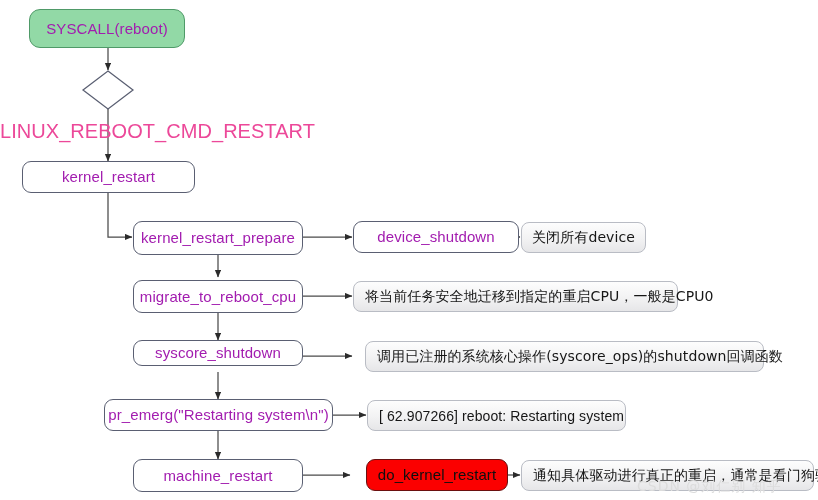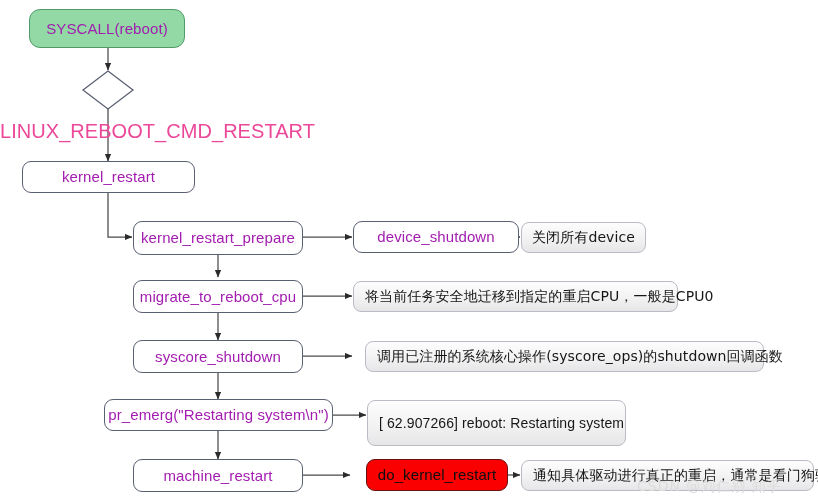--- a/index.html
+++ b/index.html
@@ -160,33 +160,33 @@
   </div>
 
   <div class="node" style="left:133px; top:280px; width:170px; height:33px;">
     <span>migrate_to_reboot_cpu</span>
   </div>
 
   <div class="note cjk" style="left:353px; top:281px; width:325px; height:31px;">
     <span>将当前任务安全地迁移到指定的重启CPU，一般是CPU0</span>
   </div>
 
-  <div class="node" style="left:133px; top:340px; width:170px; height:33px;justify-content:center;">
+  <div class="node" style="left:133px; top:340px; width:170px; height:26px;justify-content:center;">
     <span>syscore_shutdown</span>
   </div>
 
   <div class="note cjk" style="left:353px; top:341px; width:399px; height:31px;margin-left:12px;">
     <span>调用已注册的系统核心操作(syscore_ops)的shutdown回调函数</span>
   </div>
 
   <div class="node" style="left:104px; top:399px; width:229px; height:32px;">
     <span>pr_emerg("Restarting system\n")</span>
   </div>
 
-  <div class="note" style="left:367px; top:400px; width:259px; height:46px;">
+  <div class="note" style="left:367px; top:400px; width:259px; height:31px;">
     <span>[   62.907266] reboot: Restarting system</span>
   </div>
 
   <div class="node" style="left:133px; top:459px; width:170px; height:33px;">
     <span>machine_restart</span>
   </div>
 
   <div class="node danger" style="left:351px; top:459px; width:142px; height:32px;margin-left:15px;">
     <span>do_kernel_restart</span>
   </div>

